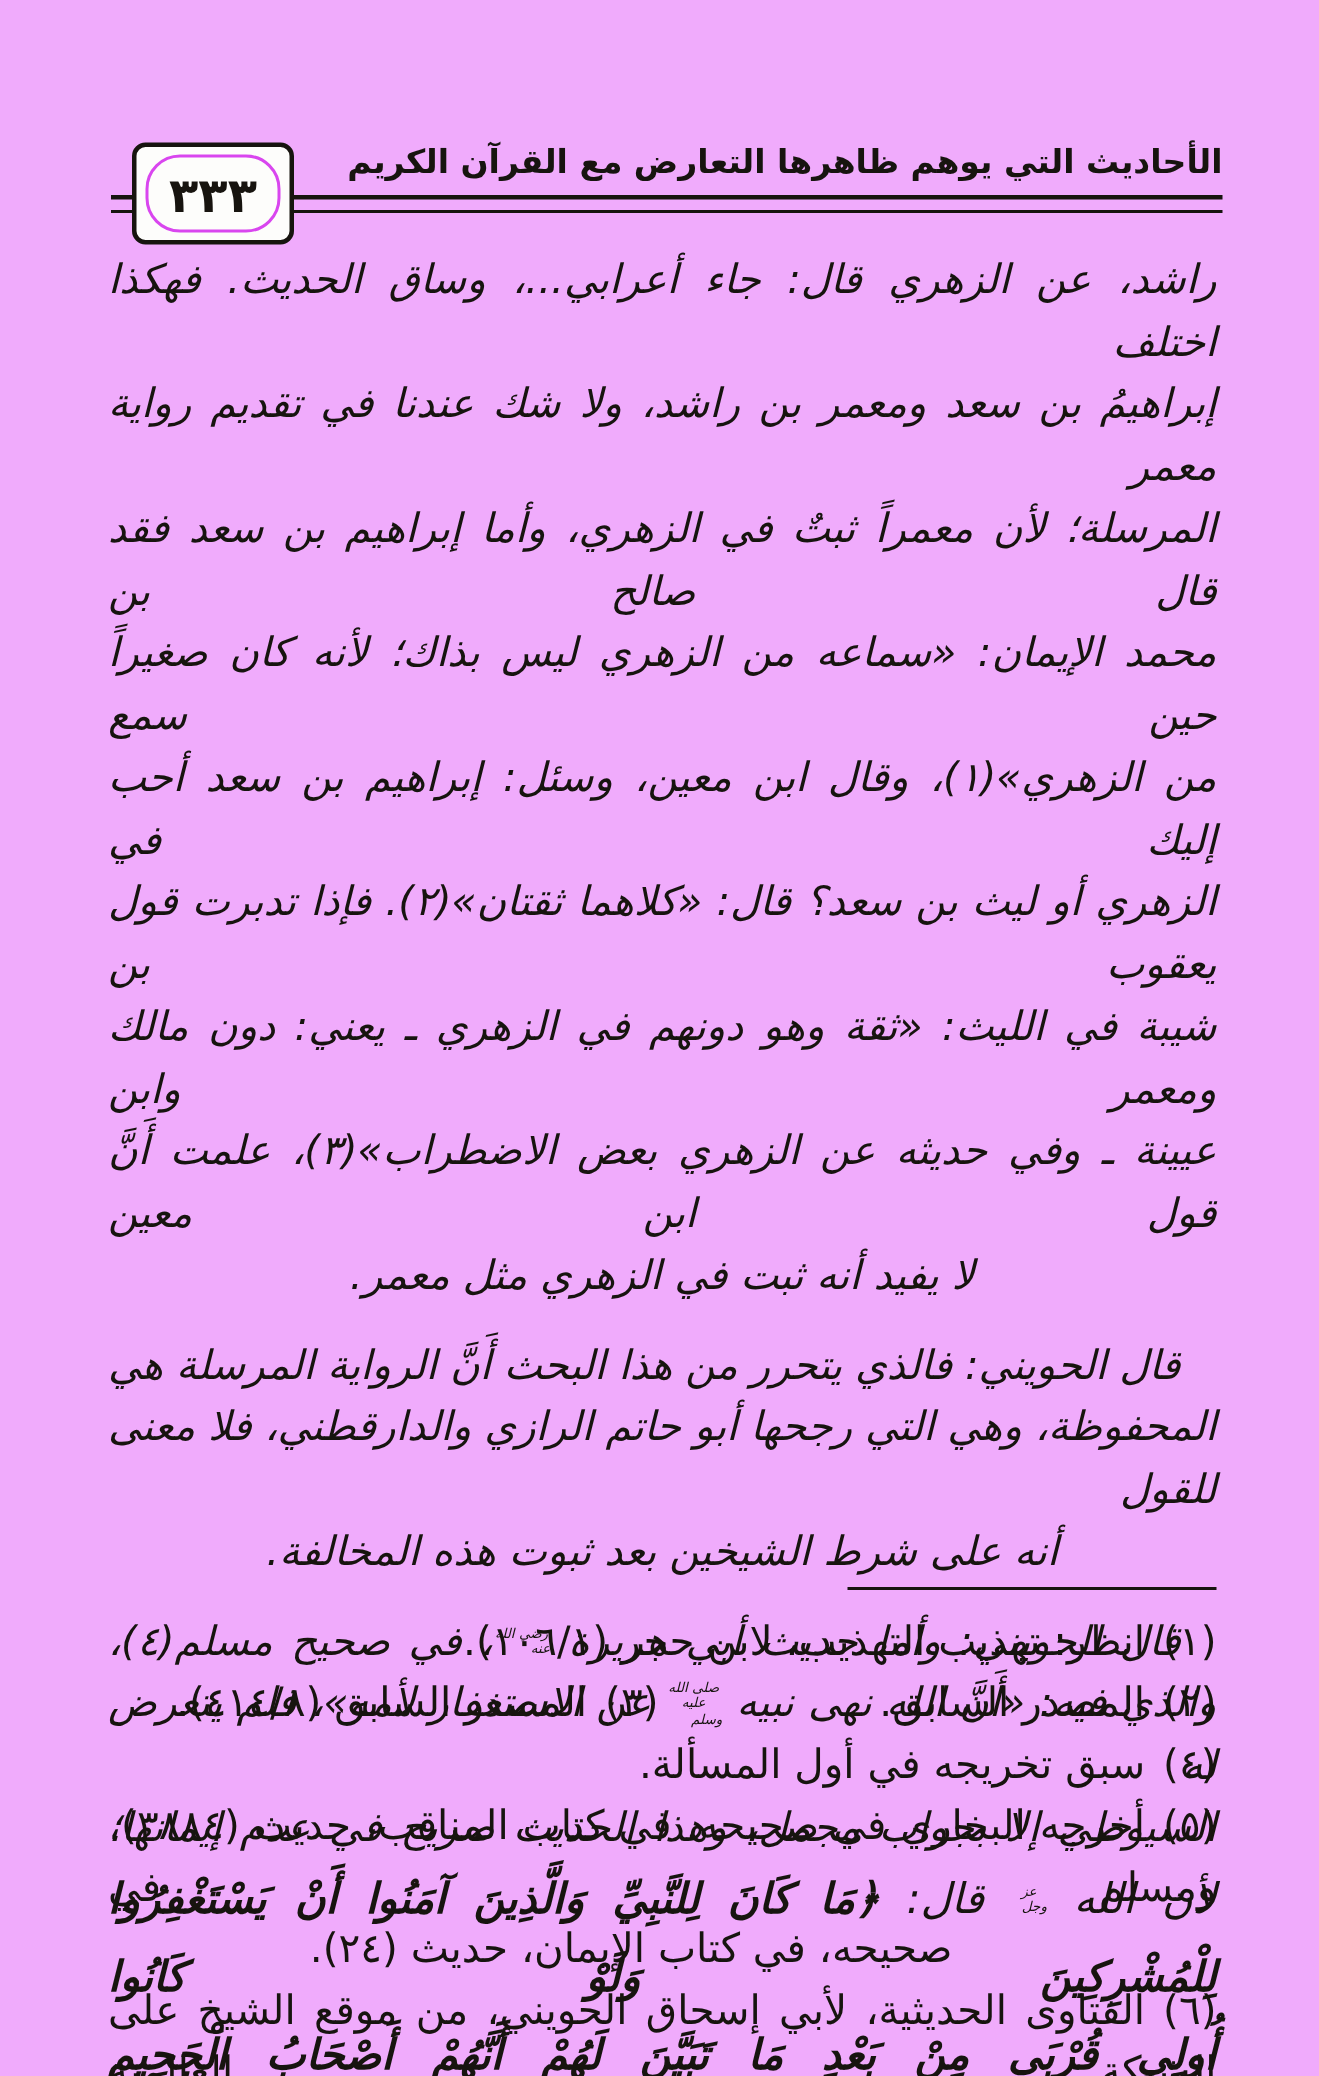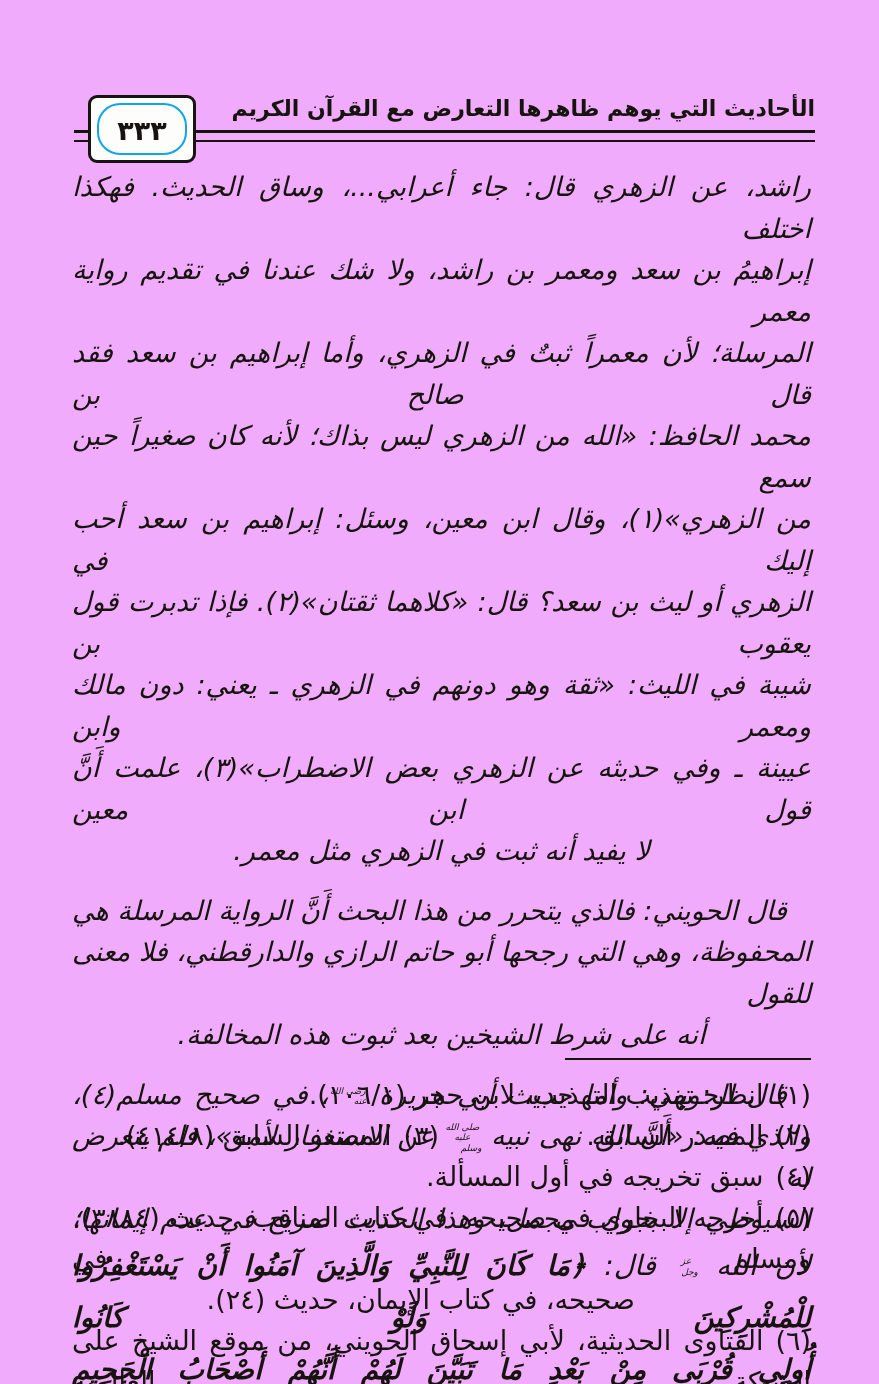--- a/index.html
+++ b/index.html
@@ -17,23 +17,23 @@
   .header-rule{
     position:absolute;top:130px;left:74px;right:64px;height:7px;
     border-top:3px solid #17140f;border-bottom:2px solid #17140f;
   }
   .pagebox{
     position:absolute;top:95px;left:88px;width:102px;height:62px;
     background:#fdfdfb;border:3px solid #17140f;border-radius:9px;
     display:flex;align-items:center;justify-content:center;z-index:2;
   }
   .pagebox-inner{
-    width:86px;height:46px;border:2px solid #0ea5e9;border-radius:23px;
+    width:86px;height:46px;border:2px solid #d946ef;border-radius:23px;
     display:flex;align-items:center;justify-content:center;
-    font-size:27px;font-weight:bold;padding-top:2px;text-align:right;
+    font-size:32px;font-weight:bold;padding-top:2px;text-align:right;
   }
   
   .body-text{position:absolute;top:166px;right:68px;left:72px;}
   .bl{
     font-size:27px;line-height:41.5px;
     text-align:justify;text-align-last:justify;
   }
   .bl.center{text-align:center;text-align-last:center;}
   .bl.indent{padding-right:24px;}
   .para{margin:0;font-style:italic;}
@@ -67,21 +67,21 @@
   <div class="pagebox">
     <div class="pagebox-inner">٣٣٣</div>
   </div>
 
   <div class="body-text">
 
     <div class="para">
       <div class="bl">راشد، عن الزهري قال: جاء أعرابي...، وساق الحديث. فهكذا اختلف</div>
       <div class="bl">إبراهيمُ بن سعد ومعمر بن راشد، ولا شك عندنا في تقديم رواية معمر</div>
       <div class="bl">المرسلة؛ لأن معمراً ثبتٌ في الزهري، وأما إبراهيم بن سعد فقد قال صالح بن</div>
-      <div class="bl">محمد الحافظ: «الله من الزهري ليس بذاك؛ لأنه كان صغيراً حين سمع</div>
+      <div class="bl">محمد الإيمان: «سماعه من الزهري ليس بذاك؛ لأنه كان صغيراً حين سمع</div>
       <div class="bl">من الزهري»(١)، وقال ابن معين، وسئل: إبراهيم بن سعد أحب إليك في</div>
       <div class="bl">الزهري أو ليث بن سعد؟ قال: «كلاهما ثقتان»(٢). فإذا تدبرت قول يعقوب بن</div>
       <div class="bl">شيبة في الليث: «ثقة وهو دونهم في الزهري ـ يعني: دون مالك ومعمر وابن</div>
       <div class="bl">عيينة ـ وفي حديثه عن الزهري بعض الاضطراب»(٣)، علمت أَنَّ قول ابن معين</div>
       <div class="bl center">لا يفيد أنه ثبت في الزهري مثل معمر.</div>
     </div>
 
     <div class="para">
       <div class="bl indent">قال الحويني: فالذي يتحرر من هذا البحث أَنَّ الرواية المرسلة هي</div>
       <div class="bl">المحفوظة، وهي التي رجحها أبو حاتم الرازي والدارقطني، فلا معنى للقول</div>

